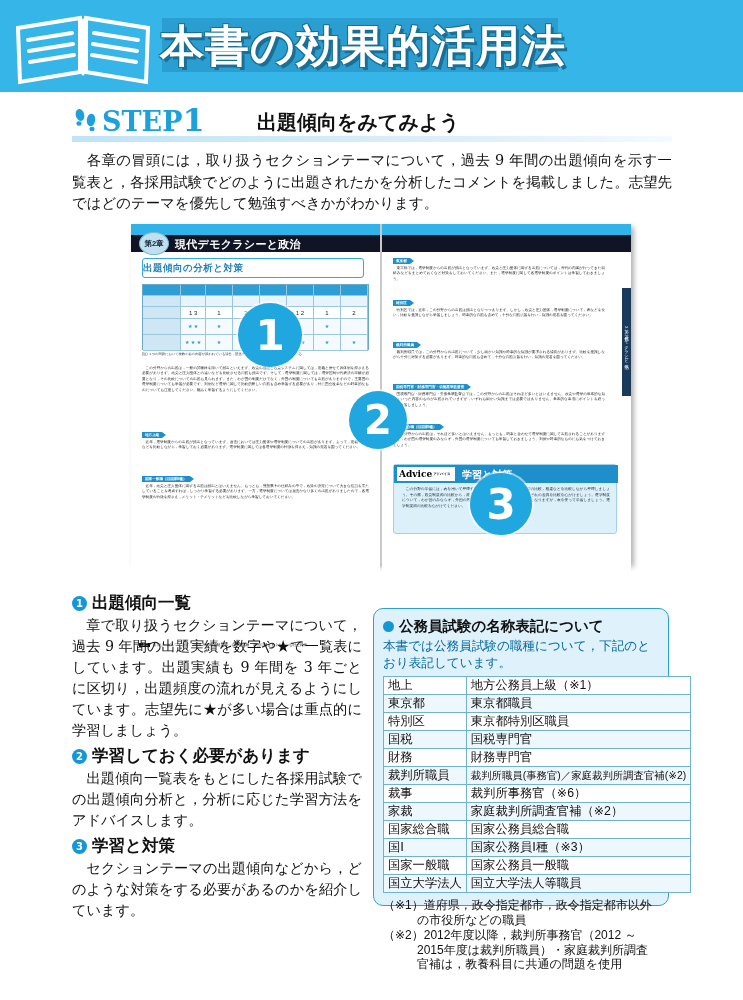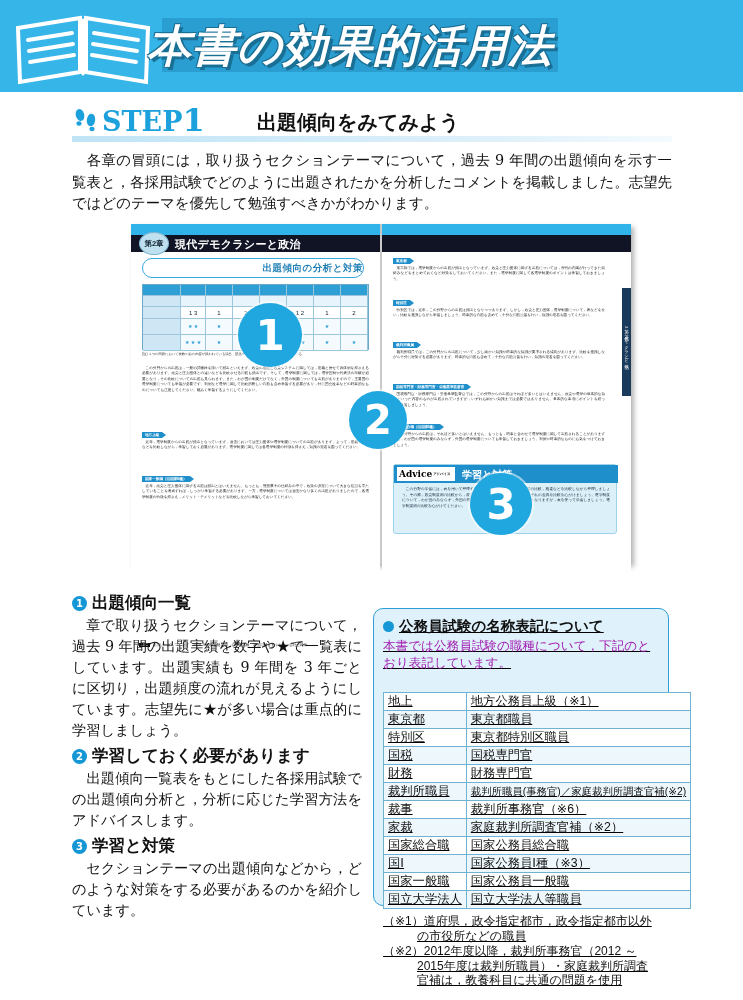--- a/index.html
+++ b/index.html
@@ -12,21 +12,21 @@
   .page { position: relative; width: 743px; height: 1000px; background: #fff; }
 
   
   .banner {
     position: absolute; left: 0; top: 0; width: 743px; height: 92px;
     background: #35b5e8;
     overflow: hidden;
   }
   .book-icon { position: absolute; left: 8px; top: -4px; width: 150px; height: 100px; }
   .banner-title-wrap {
-    position: absolute; left: 147px; top: 8px; width: 420px; height: 76px; font-style: italic;
+    position: absolute; left: 160px; top: 8px; width: 420px; height: 76px;
   }
   .banner-title {
     font-family: "DejaVu Sans", sans-serif;
     font-size: 44px; font-weight: 700; letter-spacing: 1px;
     color: #ffffff; line-height: 76px; white-space: nowrap;
     text-shadow:
       3px 3px 0 #1a6f95,
       -1px -1px 0 #1a6f95,
       -1px 1px 0 #1a6f95,
       1px -1px 0 #1a6f95;
@@ -91,22 +91,22 @@
     display: flex; align-items: center; justify-content: center;
     z-index: 3;
   }
   .chap-title {
     position: absolute; left: 44px; top: 13px;
     font-size: 11px; font-weight: 700; color: #fff; letter-spacing: 0.3px;
     z-index: 3; white-space: nowrap;
   }
   .trend-box {
     position: absolute; left: 11px; top: 34px; width: 222px; height: 20px;
-    border: 1.2px solid #35a8dd; border-radius: 10px; background: #fff;
-    display: flex; align-items: center; justify-content: flex-end;
+    border: 1.2px solid #35a8dd; border-radius: 3px; background: #fff;
+    display: flex; align-items: center; justify-content: flex-start;
   }
   .trend-box span { font-size: 9.5px; font-weight: 700; color: #1f7fb5; letter-spacing: 0.5px; }
 
   
   .mini-table {
     position: absolute; left: 11px; top: 60px; width: 227px; height: 66px;
     border: 0.8px solid #6aa9c9; background: #fff;
     display: grid; grid-template-rows: 11px 11px 12px 16px 16px;
   }
   .mt-row { display: flex; }
@@ -207,28 +207,27 @@
   .bl-para {
     font-family: "DejaVu Serif", serif;
     font-size: 14.2px; line-height: 21px; color: #111; text-align: justify;
   }
 
   
   .infobox {
     position: absolute; left: 373px; top: 608px; width: 296px; height: 298px;
     background: #dff2fb; border: 1.5px solid #2e9fd6; border-radius: 10px;
     padding: 8px 9px 14px 9px;
-    text-decoration: underline;
   }
   .ib-title {
     display: flex; align-items: center; gap: 5px;
     font-size: 14.5px; font-weight: 700; color: #111; margin-bottom: 2px;
   }
   .ib-dot { width: 11px; height: 11px; border-radius: 50%; background: #1597d6; flex: 0 0 auto; }
-  .ib-lead { font-size: 12.6px; line-height: 17px; color: #a21caf; margin-bottom: 20px; }
+  .ib-lead { font-size: 12.6px; line-height: 17px; color: #0369a1; margin-bottom: 4px; }
   table.ib-table { width: 100%; border-collapse: collapse; background: #fff; }
   table.ib-table td {
     border: 1px solid #6fb2d2; padding: 1px 4px;
     font-size: 12.3px; color: #111; line-height: 15px; white-space: nowrap;
   }
   table.ib-table td.k { width: 82px; background: #fff; }
   table.ib-table tr:nth-child(even) td { background: #eef7fc; }
   .ib-notes { margin-top: 5px; }
   .ib-note {
     font-size: 12px; line-height: 14.6px; color: #111;

